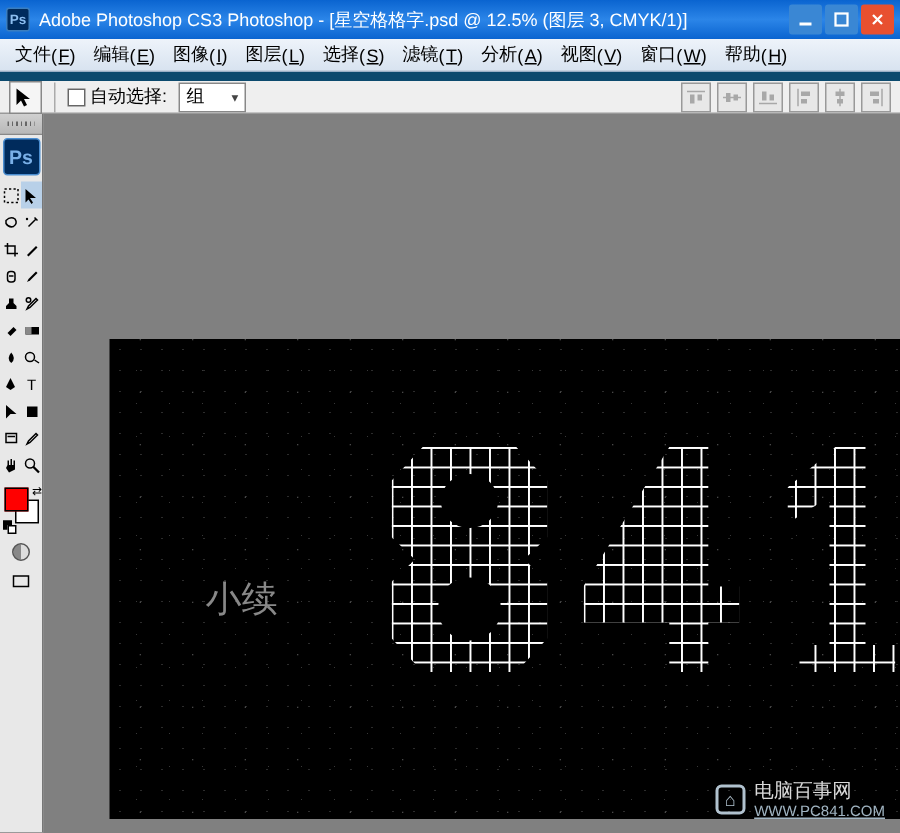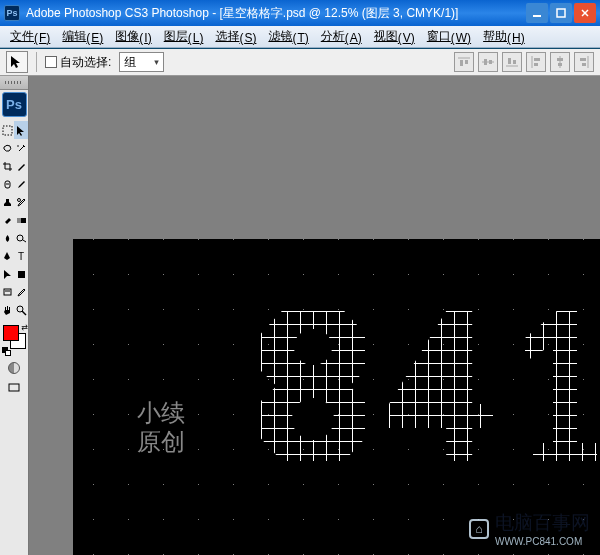--- a/index.html
+++ b/index.html
@@ -7,24 +7,24 @@
 
 .titlebar { height: 26px; background: linear-gradient(#0a64d0, #2b85e8 50%, #0a64d0); display: flex; align-items: center; padding: 0 4px; color: #fff; font-size: 12px; }
 .titlebar .ps-logo { width: 16px; height: 16px; background: #002b5c; border: 1px solid #3a7ec0; border-radius: 2px; display: flex; align-items: center; justify-content: center; font-size: 9px; font-weight: bold; color: #8cbef0; margin-right: 6px; }
 .titlebar .spacer { flex: 1; }
 .winbtn { width: 22px; height: 20px; display: flex; align-items: center; justify-content: center; margin-left: 2px; border-radius: 2px; }
 .winbtn svg { display: block; }
 .close-btn { background: #e85030; }
 .min-btn, .max-btn { background: #3a87d4; }
 
 .menubar { height: 22px; background: linear-gradient(#eef3fa, #d8e3f0); display: flex; align-items: center; padding: 0 4px; font-size: 12px; color: #000; border-bottom: 1px solid #9ab0c6; }
-.menu-item { padding: 2px 6px; cursor: default; display: flex; align-items: flex-end; text-decoration: underline; }
+.menu-item { padding: 2px 6px; cursor: default; display: flex; align-items: center; }
 .menu-item .ul { text-decoration: underline; margin-left: 1px; }
 
-.optbar { height: 28px; background: #efefef; border-top: 1px solid #0c4a6e; border-bottom: 1px solid #999; display: flex; align-items: center; font-size: 12px; padding: 0 6px; gap: 8px; }
+.optbar { height: 28px; background: #efefef; border-top: 6px solid #0c4a6e; border-bottom: 1px solid #999; display: flex; align-items: center; font-size: 12px; padding: 0 6px; gap: 8px; }
 .tool-preview { width: 22px; height: 22px; border: 1px solid #888; background: #f5f5f5; display: flex; align-items: center; justify-content: center; }
 .opt-cb { display: flex; align-items: center; gap: 3px; }
 .opt-cb .cb { width: 12px; height: 12px; border: 1px solid #666; background: #fff; }
 .opt-select { height: 20px; border: 1px solid #888; background: #fff; display: flex; align-items: center; padding: 0 4px; gap: 18px; font-size: 12px; }
 .opt-select .arrow { font-size: 9px; color: #444; }
 .opt-sep { width: 1px; height: 20px; background: #aaa; }
 .align-icons { display: flex; gap: 4px; margin-left: auto; }
 .align-icon { width: 20px; height: 20px; border: 1px solid #999; background: #e8e8e8; display: flex; align-items: center; justify-content: center; }
 .align-icon svg { opacity: 0.35; }
 
@@ -40,38 +40,38 @@
 .colors { position: relative; width: 29px; height: 34px; margin-top: 4px; }
 .fg-color { position: absolute; left: 3px; top: 2px; width: 16px; height: 16px; background: #ff0000; border: 1px solid #000; z-index: 2; }
 .bg-color { position: absolute; left: 10px; top: 10px; width: 16px; height: 16px; background: #fff; border: 1px solid #000; }
 .swap { position: absolute; right: 1px; top: 0; font-size: 8px; }
 .mini-colors { position: absolute; left: 2px; bottom: 0; width: 10px; height: 10px; }
 .mini-colors .a { position: absolute; width: 6px; height: 6px; border: 1px solid #000; background: #000; }
 .mini-colors .b { position: absolute; left: 3px; top: 3px; width: 6px; height: 6px; border: 1px solid #000; background: #fff; }
 .qm { width: 28px; height: 18px; display: flex; align-items: center; justify-content: center; margin: 2px auto 0; }
 .qm .box { width: 12px; height: 12px; border: 1px solid #555; border-radius: 50%; background: linear-gradient(90deg, #888 50%, #ddd 50%); }
 
-.canvas-area { flex: 1; position: relative; background: #808080; padding: 0 0 0 14px; margin-top: 13px; }
+.canvas-area { flex: 1; position: relative; background: #808080; padding: 0 0 0 14px; }
 .doc { position: absolute; left: 44px; top: 150px; width: 556px; height: 320px; background: #000; }
 .doc::before { content: ""; position: absolute; inset: 0; background-image: radial-gradient(rgba(255,255,255,0.35) 0.5px, transparent 0.5px), radial-gradient(rgba(255,255,255,0.22) 0.5px, transparent 0.5px), radial-gradient(rgba(255,255,255,0.5) 0.5px, transparent 0.5px); background-size: 14px 14px, 22px 22px, 35px 35px; background-position: 0 0, 7px 10px, 3px 18px; }
 .chinese-wm { position: absolute; left: 64px; top: 160px; font-size: 24px; color: #888; line-height: 1.2; writing-mode: horizontal-tb; }
 .chinese-wm div { display: block; }
 .big-digits { position: absolute; left: 188px; top: 72px; display: flex; gap: 24px; }
 .digit { width: 104px; height: 150px; background-image: linear-gradient(#fff 1.5px, transparent 1.5px), linear-gradient(90deg, #fff 1.5px, transparent 1.5px); background-size: 13px 13px; background-color: transparent; }
 .d8 { clip-path: polygon(20% 0, 80% 0, 100% 15%, 100% 40%, 85% 50%, 100% 60%, 100% 85%, 80% 100%, 20% 100%, 0 85%, 0 60%, 15% 50%, 0 40%, 0 15%); position: relative; }
 .d8::before, .d8::after { content: ""; position: absolute; background: #000; border-radius: 50%; }
 .d8::before { left: 32%; top: 12%; width: 36%; height: 24%; }
 .d8::after { left: 30%; top: 58%; width: 40%; height: 28%; }
 .d4 { clip-path: polygon(55% 0, 80% 0, 80% 62%, 100% 62%, 100% 78%, 80% 78%, 80% 100%, 55% 100%, 55% 78%, 0 78%, 0 62%, 55% 0); }
 .d1 { width: 80px; clip-path: polygon(10% 18%, 50% 0, 75% 0, 75% 88%, 100% 88%, 100% 100%, 20% 100%, 20% 88%, 45% 88%, 45% 22%, 10% 34%); }
 
 .watermark { position: absolute; right: 10px; bottom: 8px; display: flex; align-items: center; gap: 6px; opacity: 0.85; }
 .wm-icon { width: 20px; height: 20px; border: 2px solid #cfe3f2; border-radius: 4px; display: flex; align-items: center; justify-content: center; color: #cfe3f2; font-size: 12px; }
-.wm-text { color: #0f172a; font-size: 19px; }
-.wm-url { color: #bcd3e3; font-size: 10px; }
+.wm-text { color: #ffffff; font-size: 13px; }
+.wm-url { color: #bcd3e3; font-size: 10px; text-decoration: underline; }
 
 </style>
 </head>
 <body>
 
 <div class="titlebar">
   <div class="ps-logo">Ps</div>
   <span>Adobe Photoshop CS3 Photoshop</span>
   <span>&nbsp;-&nbsp;</span>
   <span>[星空格格字.psd @ 12.5% (图层 3, CMYK/1)]</span>
@@ -309,21 +309,20 @@
         <svg width="12" height="12">
           <rect x="1" y="2" width="10" height="7" fill="none" stroke="#000"></rect>
         </svg>
       </div>
   </div>
 
   <div class="canvas-area">
     <div class="doc">
       <div class="chinese-wm">
         <div>小续</div>
-        <div>原创</div>
       </div>
       <div class="big-digits">
         <div class="digit d8"></div>
         <div class="digit d4"></div>
         <div class="digit d1"></div>
       </div>
     </div>
   </div>
 
   <div class="watermark">

